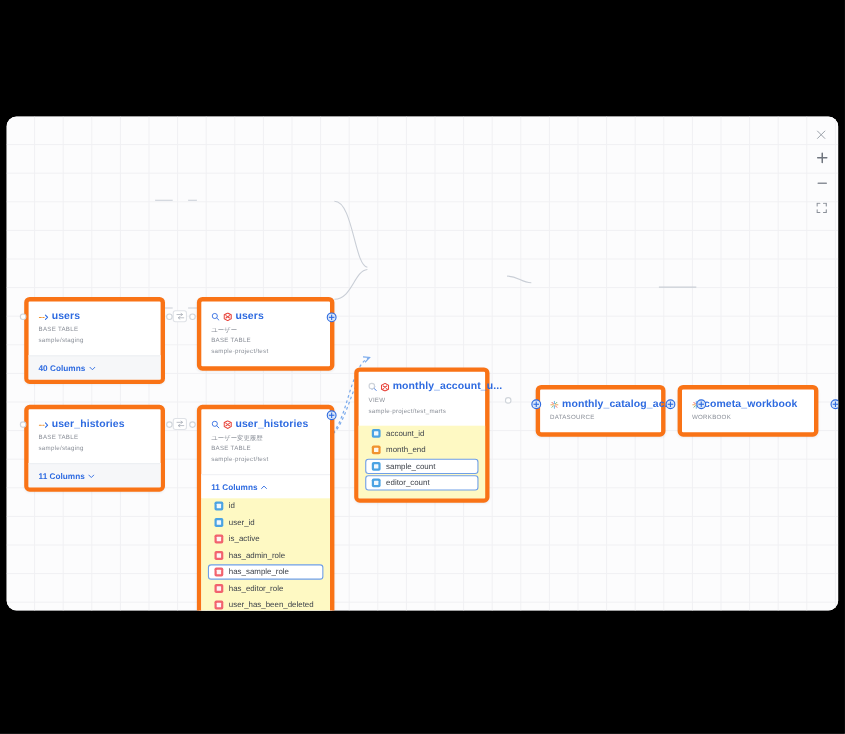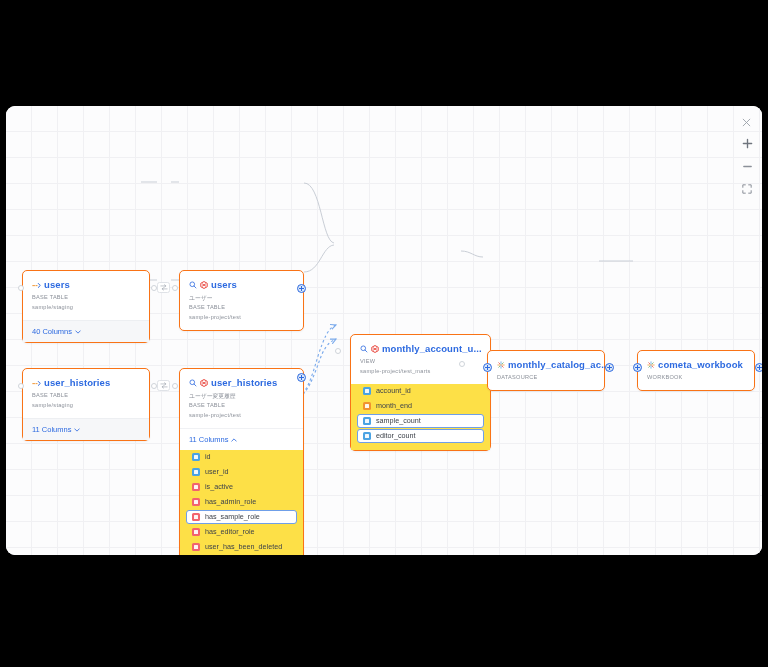--- a/index.html
+++ b/index.html
@@ -54,21 +54,21 @@
   }
   .zc svg { display: block; }
 
   
   .edges { position: absolute; inset: 0; z-index: 5; pointer-events: none; }
 
   
   .node {
     position: absolute;
     background: #fff;
-    border: 1px solid #f97316;
+    border: 4px solid #f97316;
     border-radius: 5px;
     z-index: 10;
     box-shadow: 0 1px 2px rgba(16,24,40,.05);
   }
   .node-head { padding: 8px 9px 7px 9px; }
   .node-title {
     display: flex; align-items: center; gap: 3px;
     font-size: 9.5px; font-weight: bold; color: #2d6ae0;
     letter-spacing: .1px; white-space: nowrap;
   }
@@ -77,28 +77,28 @@
     letter-spacing: .25px; margin-top: 3px;
   }
   .node-sub .jp { letter-spacing: 0; font-size: 5.8px; }
   .node-sub .caps { text-transform: uppercase; }
 
   .node-foot {
     border-top: 1px solid #edeff2;
     background: #f6f7f9;
     padding: 6px 9px;
     display: flex; align-items: center; gap: 3px;
-    font-size: 7.5px; font-weight: normal; color: #2d6ae0;
+    font-size: 7.5px; font-weight: bold; color: #2d6ae0;
     cursor: pointer;
   }
   .node-foot.open { background: #fff; border-top-color: #f0f1f4; }
   .chev { display: inline-block; }
 
   
-  .cols { padding: 0 6px 6px 6px; background:#fde047; }
+  .cols { padding: 0 6px 6px 6px; background:#fef9c3; }
   .col-row {
     display: flex; align-items: center; gap: 5px;
     height: 14.5px; padding: 0 5px;
     font-size: 7.2px; color: #3d424a;
     border: 1px solid transparent; border-radius: 3px;
     margin-bottom: .5px;
   }
   .col-row.sel { border-color: #6f9fe8; background: #fff; }
 
   
@@ -365,21 +365,21 @@
             <span>has_editor_role</span>
           </div>
           <div class="col-row">
             <span class="chip bool"></span>
             <span>user_has_been_deleted</span>
           </div>
           <div class="col-row"></div>
         </div>
     </div>
 
-    <div class="node" style="left:344px; top:228px; width:141px;">
+    <div class="node" style="left:316px; top:228px; width:123px;">
       <div class="node-head">
         <div class="node-title">
           <span class="ic">
             <svg width="8" height="8" viewBox="0 0 11 11" fill="none" stroke="#2d6ae0" stroke-width="1.1">
               <circle cx="4.5" cy="4.5" r="3.2"></circle>
                 <path d="M7 7l2.6 2.6" stroke-linecap="round"></path>
             </svg>
           </span>
           <span class="ic">
             <svg width="8" height="8" viewBox="0 0 12 12">
@@ -426,21 +426,21 @@
             </svg>
           </span>
           <span>monthly_catalog_ac...</span>
         </div>
         <div class="node-sub">
           <div class="caps">DATASOURCE</div>
         </div>
       </div>
     </div>
 
-    <div class="node" style="left:631px; top:244px; width:118px;">
+    <div class="node" style="left:610px; top:244px; width:128px;">
       <div class="node-head">
         <div class="node-title">
           <span class="ic">
             <svg width="8" height="8" viewBox="0 0 12 12" stroke-width="1.1" stroke-linecap="round">
               <path d="M6 1.2v3.4M6 7.4v3.4" stroke="#4ba3e3"></path>
               <path d="M1.2 6h3.4M7.4 6h3.4" stroke="#f0932f"></path>
               <path d="M2.6 2.6 4.6 4.6M7.4 7.4 9.4 9.4" stroke="#e8453c"></path>
               <path d="M9.4 2.6 7.4 4.6M4.6 7.4 2.6 9.4" stroke="#5fa85f"></path>
             </svg>
           </span>

